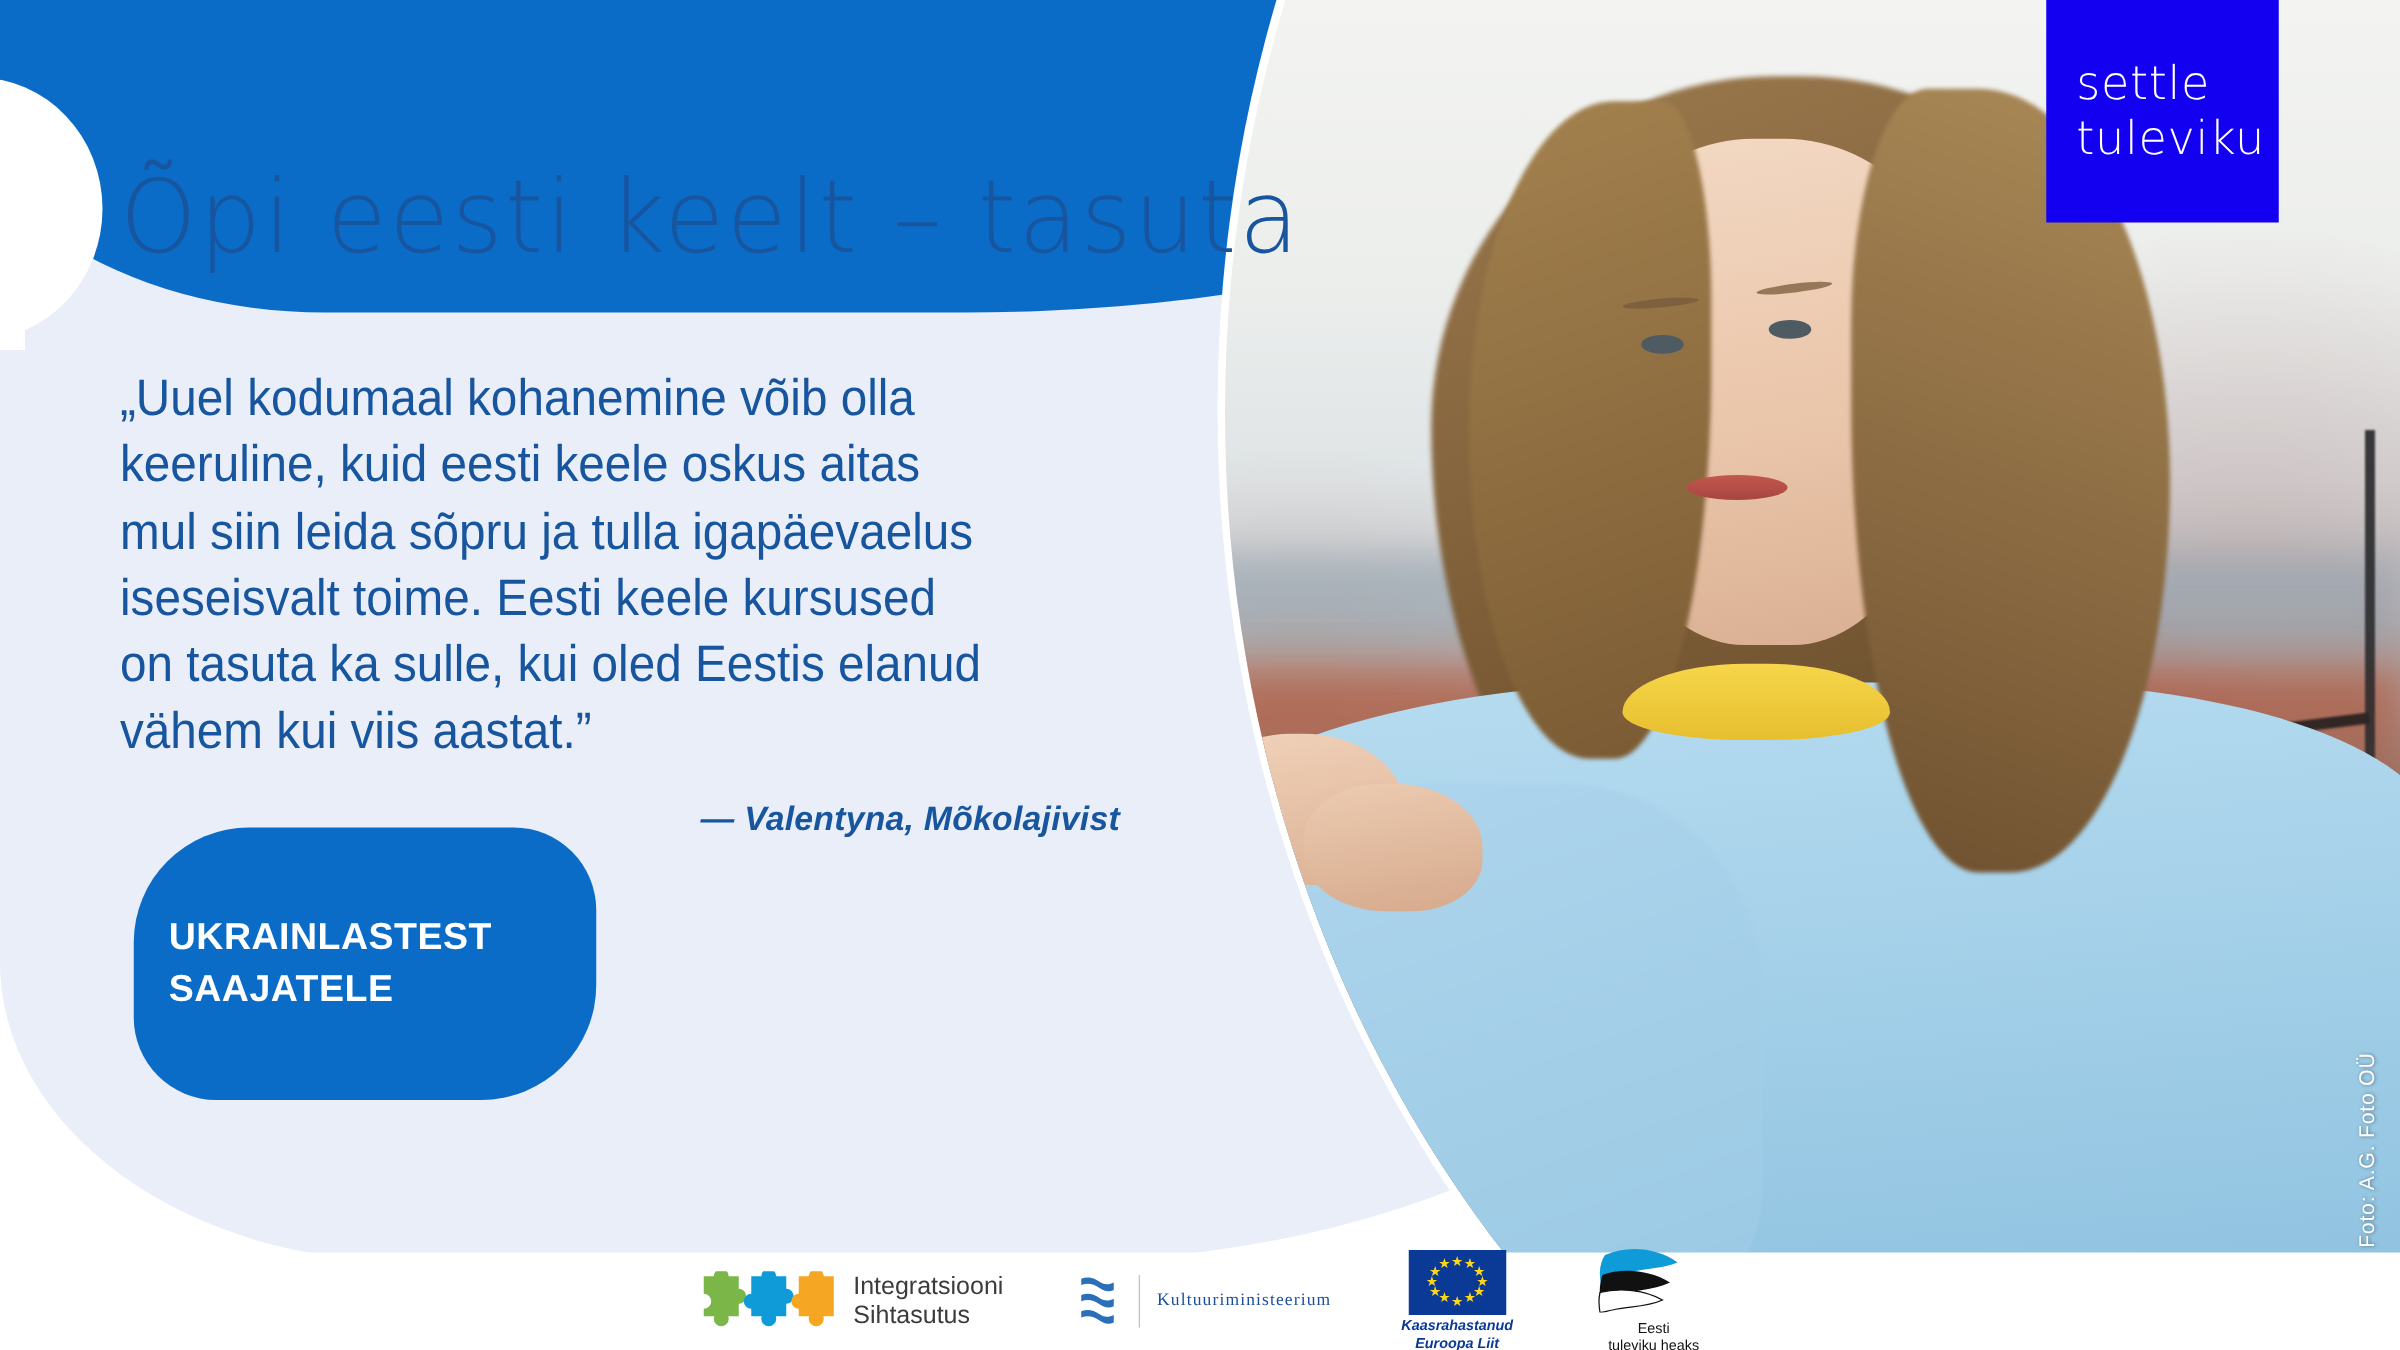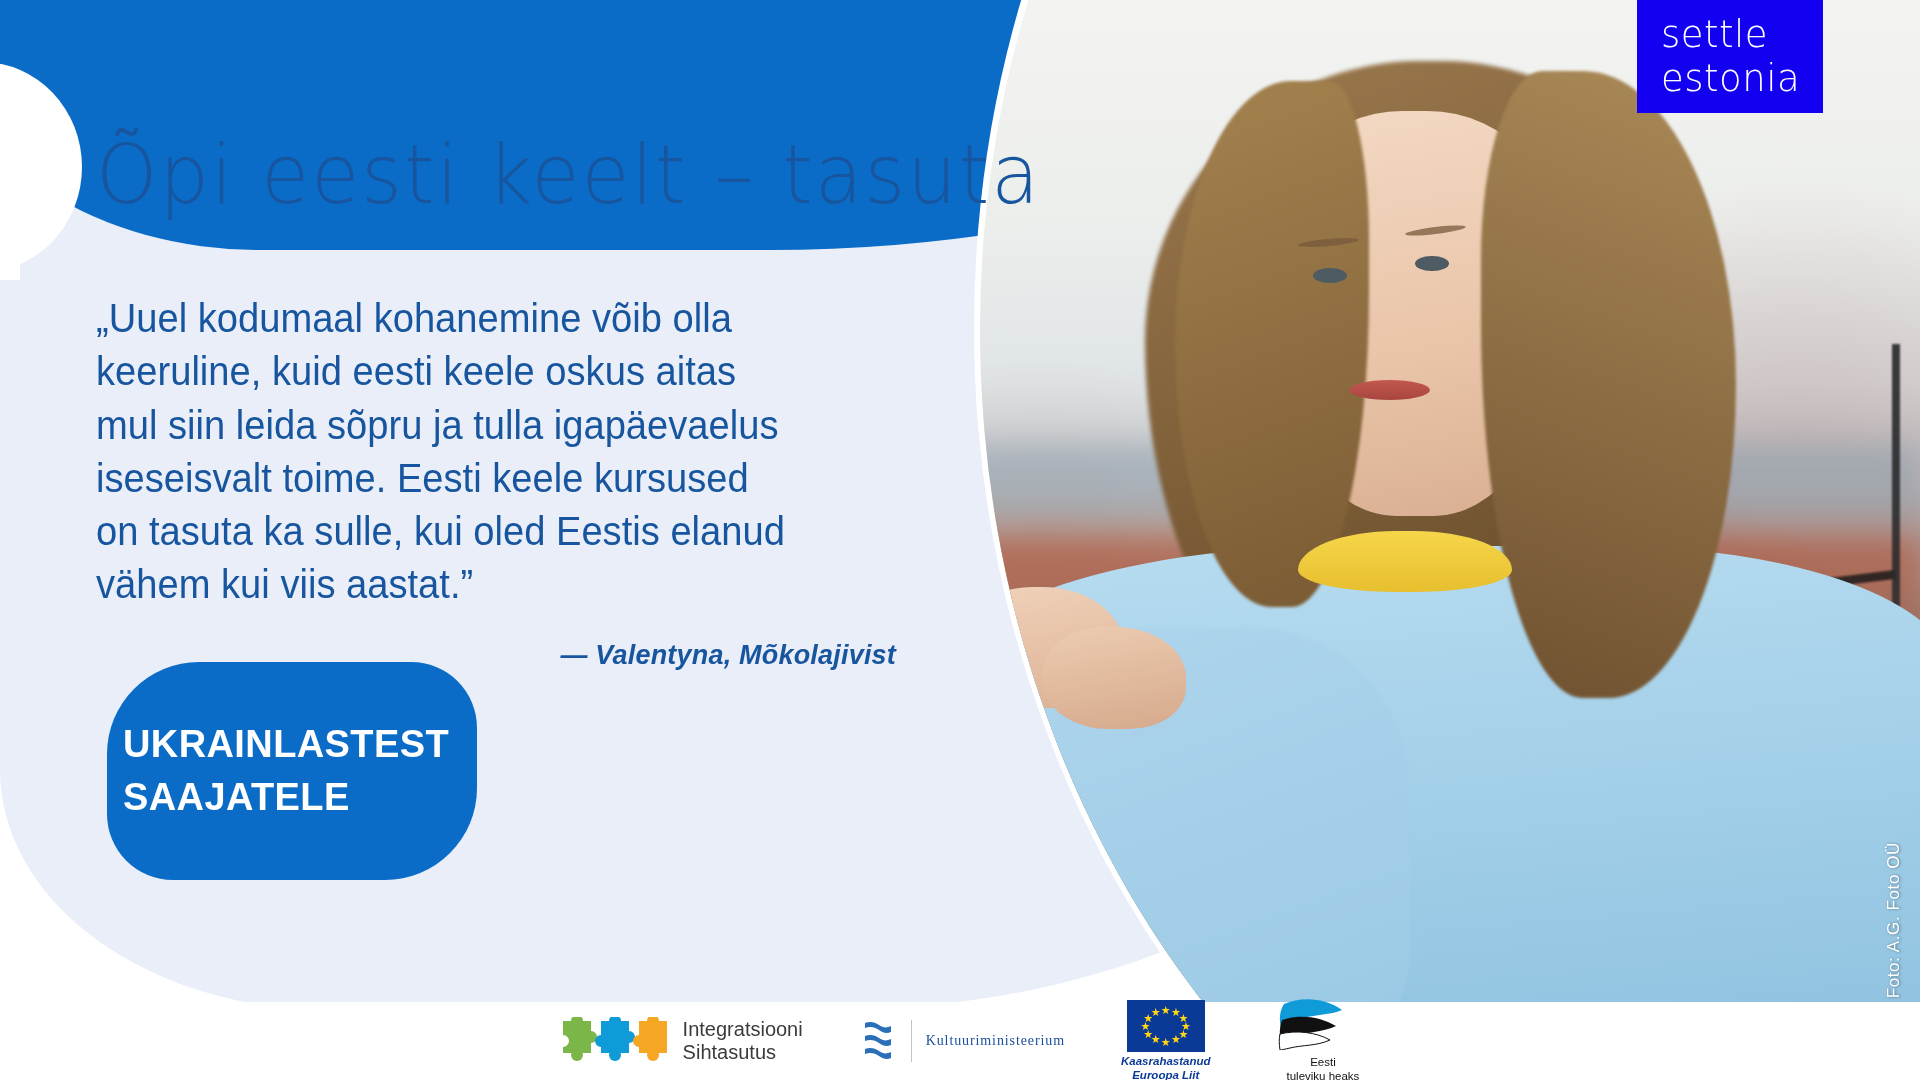--- a/index.html
+++ b/index.html
@@ -227,21 +227,21 @@
     writing-mode:vertical-rl;
     transform:rotate(180deg);
     white-space:nowrap;
     text-shadow:0 1px 3px rgba(0,0,0,.45);
   }
 
   
   .logo-box{
     position:absolute;
     left:1637px; top:0;
-    width:186px; height:113px;
+    width:186px; height:178px;
     background:#1400f0;
     display:flex;
     flex-direction:column;
     justify-content:center;
     padding-left:24px;
     box-sizing:border-box;
   }
   .logo-line{
     color:#ffffff;
     font-family:"DejaVu Sans", sans-serif;
@@ -299,24 +299,24 @@
     border-top-left-radius:92px;
     border-bottom-right-radius:92px;
     border-top-right-radius:66px;
     border-bottom-left-radius:66px;
     display:flex;
     align-items:center;
   }
   .badge-text{
     color:#ffffff;
     font-weight:bold;
-    font-size:38px;
+    font-size:30px;
     line-height:1.40;
     letter-spacing:.4px;
-    padding-left:16px;
+    padding-left:28px;
   }
   .badge-text .bl{ display:block; white-space:nowrap; }
 
   
   .footer{
     position:absolute;
     left:0; bottom:0;
     width:1920px; height:78px;
     display:flex;
     align-items:center;
@@ -416,21 +416,21 @@
         <div class="hand"></div>
         <div class="hand2"></div>
       </div>
     </div>
   </div>
 
   <div class="photo-credit">Foto: A.G. Foto OÜ</div>
 
   <div class="logo-box">
     <div class="logo-line">settle</div>
-    <div class="logo-line">estonia</div>
+    <div class="logo-line">tuleviku</div>
   </div>
 
   <div class="headline">Õpi eesti keelt – tasuta</div>
 
   <div class="quote">
     <span class="ln">„Uuel kodumaal kohanemine võib olla</span>
     <span class="ln">keeruline, kuid eesti keele oskus aitas</span>
     <span class="ln">mul siin leida sõpru ja tulla igapäevaelus</span>
     <span class="ln">iseseisvalt toime. Eesti keele kursused</span>
     <span class="ln">on tasuta ka sulle, kui oled Eestis elanud</span>

